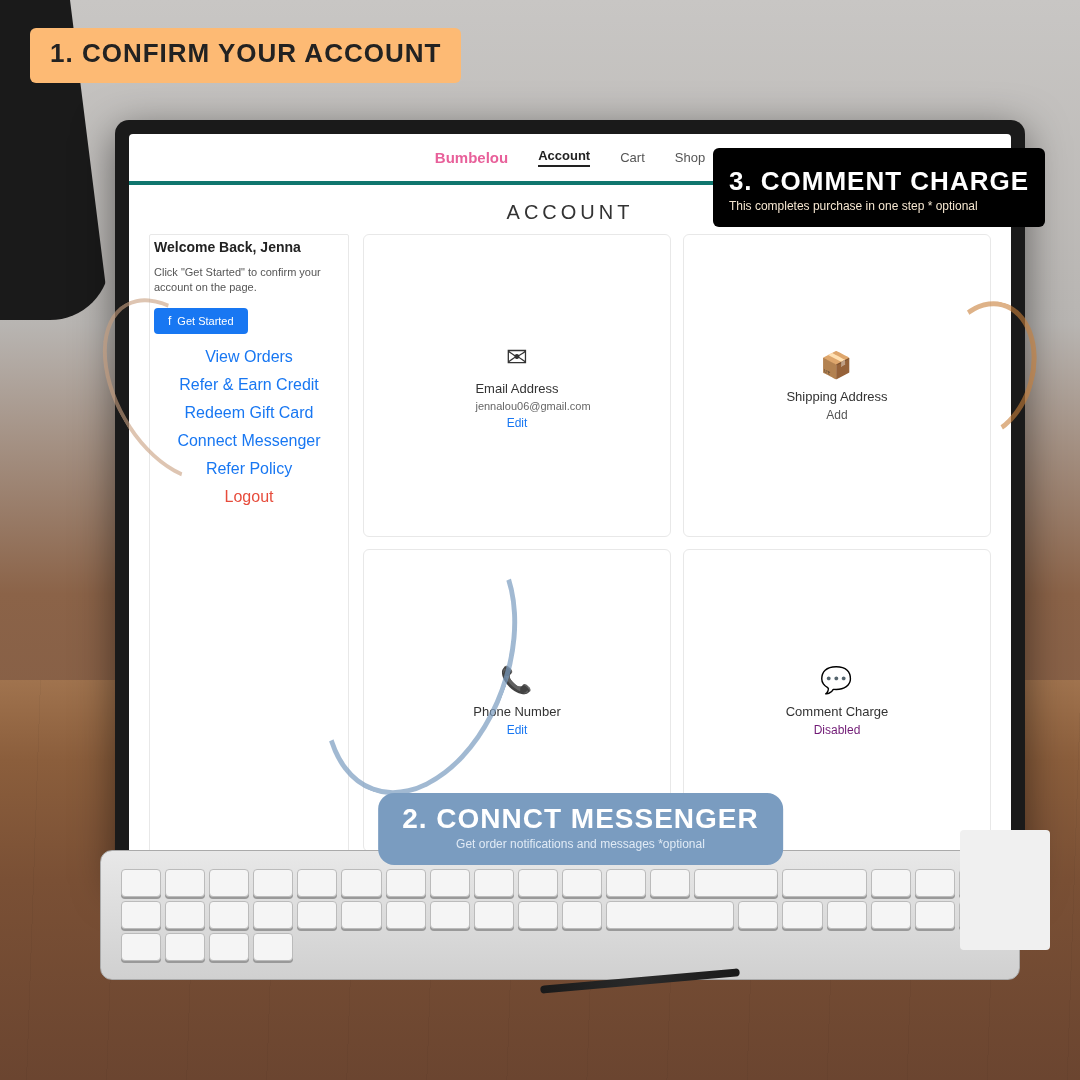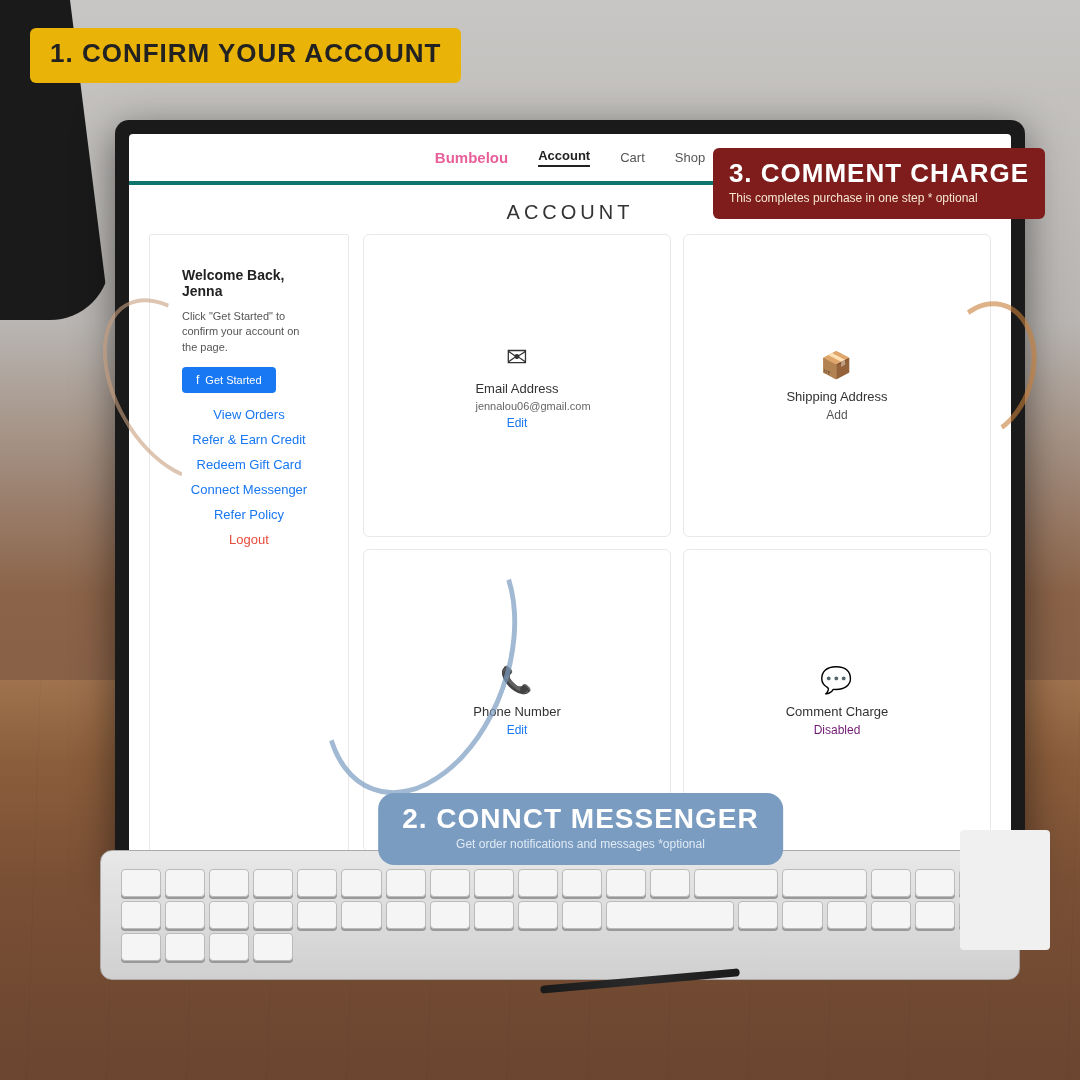--- a/index.html
+++ b/index.html
@@ -151,21 +151,21 @@
       height: calc(100% - 100px);
     }
 
     
     .left-panel {
       width: 200px;
       min-width: 200px;
       background: #fff;
       border: 1px solid #e8e8e8;
       border-radius: 2px;
-      padding: 32px;
+      padding: 4px;
     }
     .welcome-text {
       font-size: 14px;
       font-weight: bold;
       color: #222;
       margin-bottom: 10px;
     }
     .confirm-text {
       font-size: 11px;
       color: #555;
@@ -188,21 +188,21 @@
     .fb-icon {
       font-size: 12px;
     }
     .left-links {
       display: flex;
       flex-direction: column;
       gap: 10px;
     }
     .left-link {
       color: #1877f2;
-      font-size: 13px;
+      font-size: 16px;
       cursor: pointer;
       text-align: center;
     }
     .left-link.logout {
       color: #e74c3c;
     }
 
     
     .right-grid {
       flex: 1;
@@ -247,43 +247,43 @@
     }
     .card-action.add-action {
       color: #555;
     }
 
     
     .step1-label {
       position: absolute;
       top: 28px;
       left: 30px;
-      background: #eab308;
+      background: #fdba74;
       padding: 10px 20px 14px;
       border-radius: 6px;
       z-index: 10;
     }
     .step1-title {
       font-size: 26px;
       font-weight: 900;
       color: #222;
       letter-spacing: 1px;
     }
     .step1-sub {
       font-size: 12px;
       color: #444;
       margin-top: 2px;
     }
 
     .step3-label {
       position: absolute;
       top: 148px;
       right: 35px;
-      background: #7f1d1d;
-      padding: 10px 16px 14px;
+      background: #000000;
+      padding: 18px 16px 14px;
       border-radius: 6px;
       z-index: 10;
       max-width: 340px;
     }
     .step3-title {
       font-size: 26px;
       font-weight: 900;
       color: #fff;
       letter-spacing: 1px;
     }

